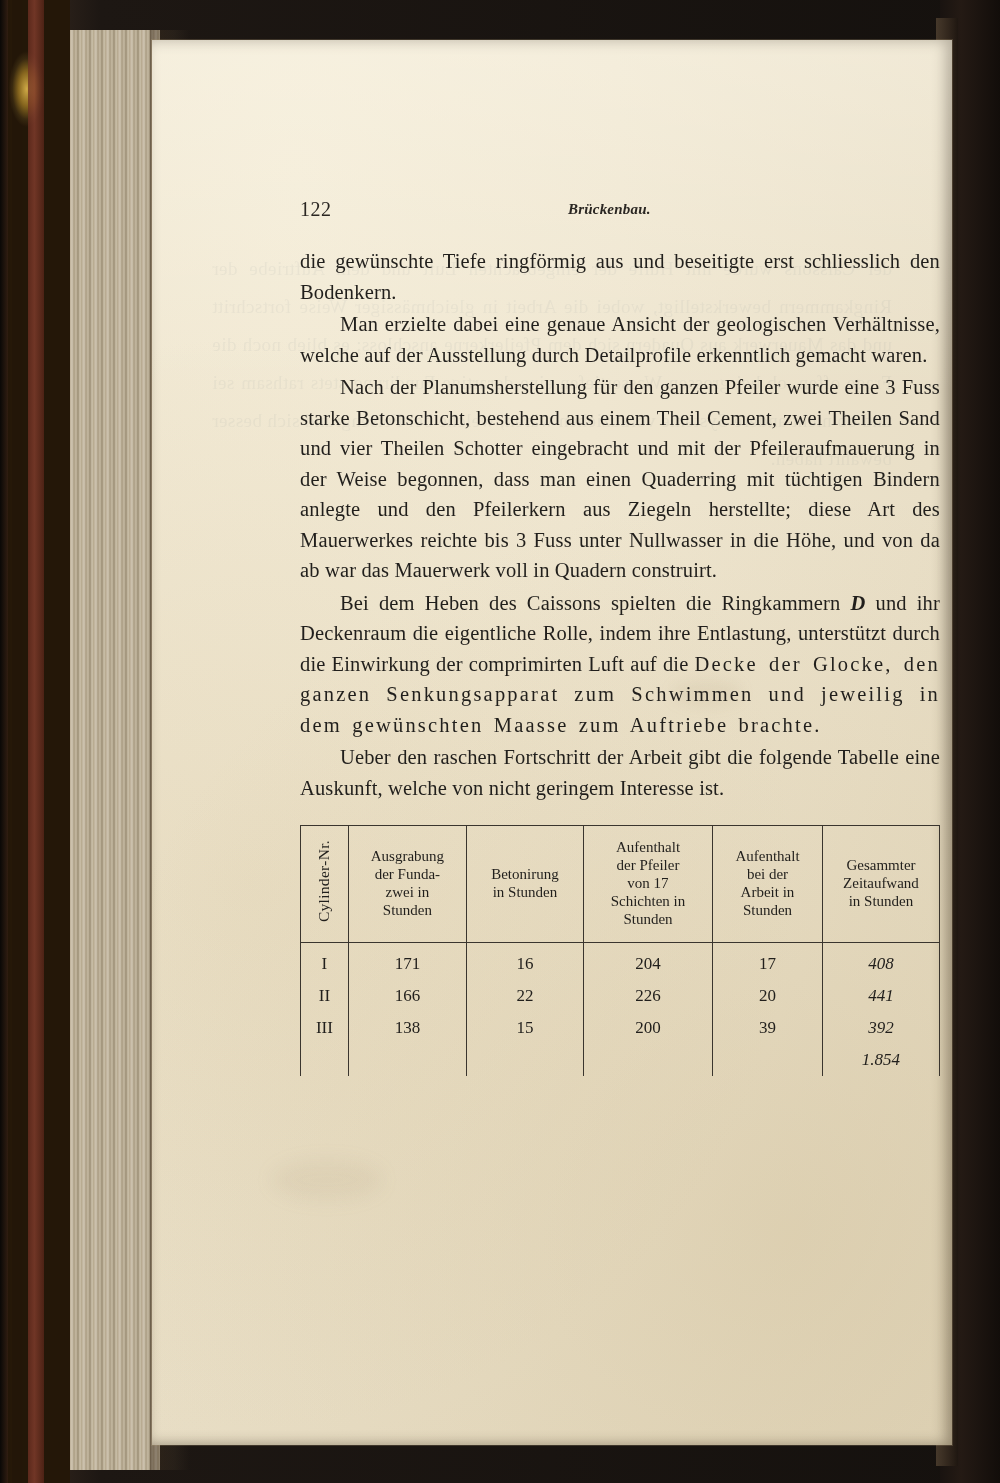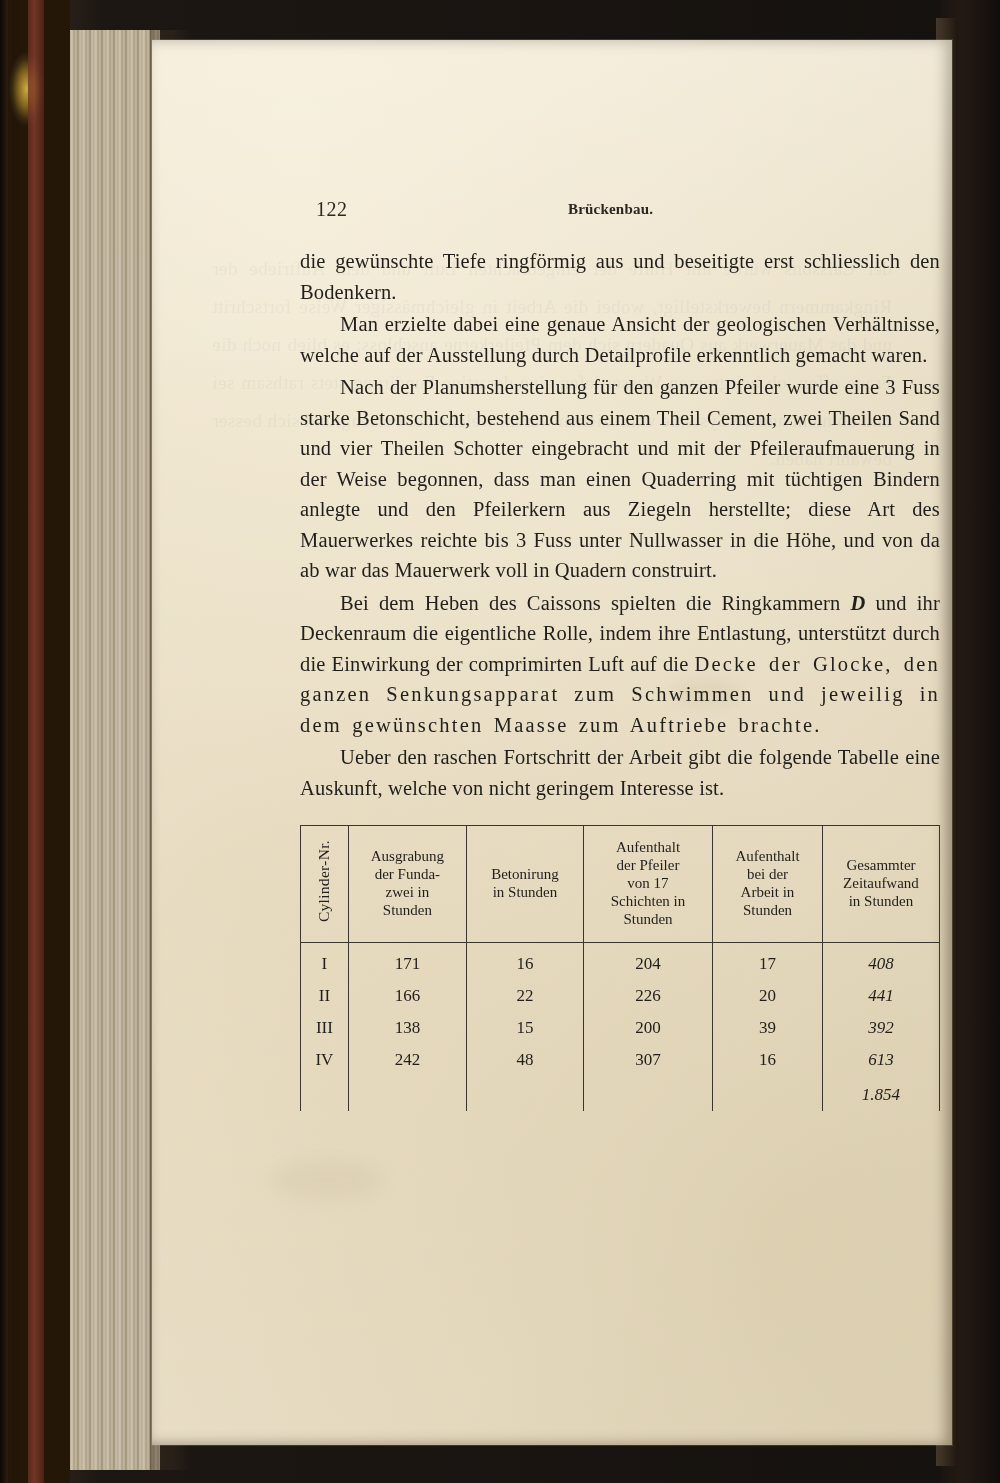--- a/index.html
+++ b/index.html
@@ -157,30 +157,31 @@
     color: #20201d;
   }
 
   .runhead {
     position: relative;
     height: 26px;
     margin-bottom: 22px;
   }
   .folio {
     position: absolute;
-    left: 16px;
+    left: 0;
     top: 0;
     font-size: 20px;
     letter-spacing: .5px;
     color: #2a2622;
   }
   .runtitle {
     position: absolute;
     left: 268px;
     top: 3px;
+    font-style: italic;
     font-size: 15px;
     font-weight: 700;
     letter-spacing: .2px;
     color: #2a2622;
   }
 
   p.para {
     margin: 0 0 2px 0;
     font-size: 20.5px;
     line-height: 30.5px;
@@ -367,28 +368,20 @@
               <td class="c5">441</td>
             </tr>
             <tr>
               <td class="rn">III</td>
               <td class="c1">138</td>
               <td class="c2">15</td>
               <td class="c3">200</td>
               <td class="c4">39</td>
               <td class="c5">392</td>
             </tr>
-            <tr class="last">
-              <td class="rn">IV</td>
-              <td class="c1">242</td>
-              <td class="c2">48</td>
-              <td class="c3">307</td>
-              <td class="c4">16</td>
-              <td class="c5">613</td>
-            </tr>
             <tr class="total">
               <td class="rn blank">&nbsp;</td>
               <td class="c1 blank">&nbsp;</td>
               <td class="c2 blank">&nbsp;</td>
               <td class="c3 blank">&nbsp;</td>
               <td class="c4 blank">&nbsp;</td>
               <td class="c5">1.854</td>
             </tr>
           </tbody>
         </table>

